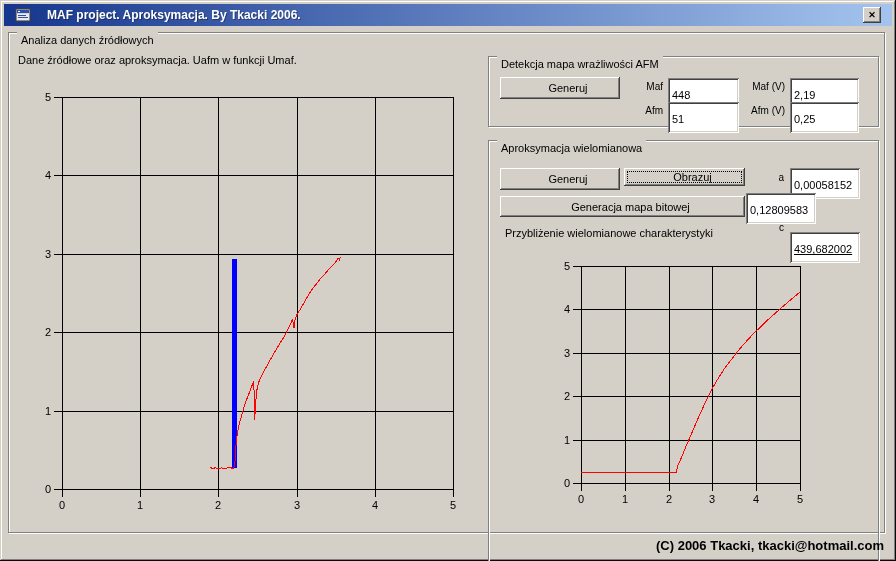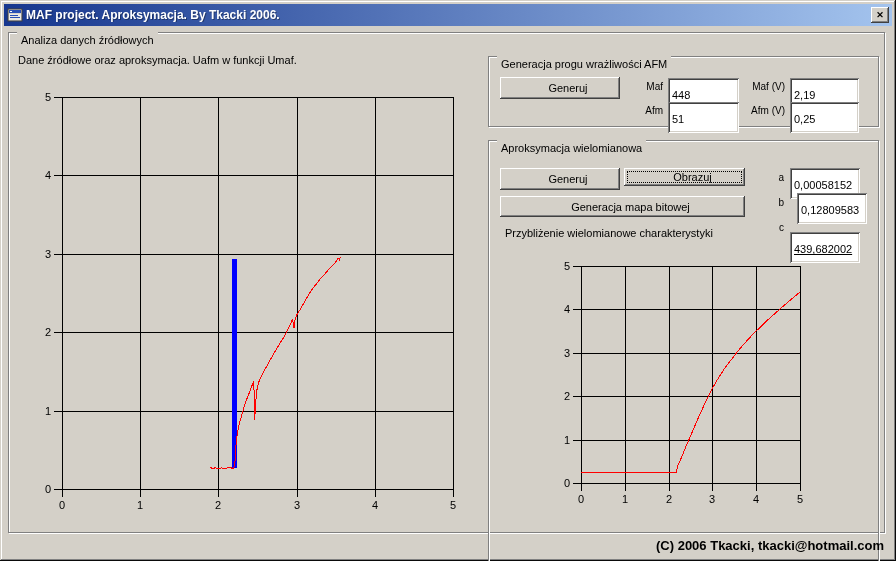--- a/index.html
+++ b/index.html
@@ -11,21 +11,21 @@
   }
   .window {
     position:relative; width:896px; height:561px;
     background:#d4d0c8;
     box-shadow: inset -1px -1px 0 #0a0a0a, inset 1px 1px 0 #d4d0c8,
                 inset -2px -2px 0 #808080, inset 2px 2px 0 #ffffff;
   }
   .titlebar {
     position:absolute; left:4px; top:4px; width:888px; height:22px;
     background:linear-gradient(to right, #16368e, #a4c4ee);
-    display:flex; align-items:center; padding:0 3px; gap:3px;
+    display:flex; align-items:center; padding:0 11px; gap:16px;
   }
   .titlebar .title {
     color:#ffffff; font-weight:bold; font-size:12px;
     white-space:nowrap; overflow:hidden; text-shadow:1px 1px 0 rgba(0,0,0,0.35);
   }
   .app-icon { width:16px; height:16px; flex:0 0 auto; }
   .close-btn {
     margin-left:auto; width:18px; height:16px;
     background:#d4d0c8; border:none;
     box-shadow: inset -1px -1px 0 #404040, inset 1px 1px 0 #ffffff,
@@ -125,21 +125,21 @@
       <line x1="40" y1="91" x2="48" y2="91" stroke="#000" stroke-width="1" shape-rendering="crispEdges"></line>
       <text x="37" y="95" text-anchor="end">4</text>
       <line x1="48" y1="13" x2="439" y2="13" stroke="#000" stroke-width="1" shape-rendering="crispEdges"></line>
       <line x1="40" y1="13" x2="48" y2="13" stroke="#000" stroke-width="1" shape-rendering="crispEdges"></line>
       <text x="37" y="17" text-anchor="end">5</text>
       <polyline points="220.0,383.8 220.0,175.3" fill="none" stroke="#0000ff" stroke-width="5" shape-rendering="crispEdges"></polyline>
       <polyline points="196.6,383.0 198.1,384.6 201.3,383.8 204.4,384.6 207.5,383.8 210.7,384.6 213.8,383.8 216.9,383.8 219.3,384.6 220.8,381.5 221.6,364.2 223.2,350.1 225.5,339.1 227.9,330.5 230.2,322.7 232.6,315.6 235.7,307.8 238.0,301.5 239.6,298.4 240.4,312.5 240.8,336.0 241.2,325.0 242.7,307.0 244.3,299.2 246.6,293.7 249.8,287.4 252.9,281.9 256.0,276.4 259.1,270.9 262.3,265.4 265.4,260.0 268.5,255.3 271.7,249.8 274.8,243.5 277.1,238.8 278.7,234.9 279.5,241.9 280.3,244.3 281.0,235.7 282.6,231.0 285.7,226.2 288.9,220.8 292.0,215.3 295.1,209.8 298.2,205.1 301.4,201.2 304.5,197.2 307.6,193.3 310.8,190.2 313.9,186.3 317.0,183.1 320.1,180.0 322.5,176.9 324.0,173.7 325.6,176.1 326.4,172.9" fill="none" stroke="#ff0000" stroke-width="1" shape-rendering="crispEdges"></polyline>
     </svg>
 
   <div class="groupbox" style="left:488px; top:56px; width:391px; height:71px;">
-    <span class="gb-label">Generacja progu wrażliwości AFM</span>
+    <span class="gb-label">Detekcja mapa wrażliwości AFM</span>
   </div>
   <button class="btn" style="left:500px; top:77px; width:120px; height:22px;">Generuj</button>
 
   <div class="fld-label" style="left:618px; top:81px; width:45px;">Maf</div>
   <input class="edit" style="left: 668px; top: 78px; width: 71px;" value="448">
   <div class="fld-label" style="left:725px; top:81px; width:60px;">Maf (V)</div>
   <input class="edit" style="left: 790px; top: 78px; width: 69px;" value="2,19">
 
   <div class="fld-label" style="left:618px; top:105px; width:45px;">Afm</div>
   <input class="edit" style="left: 668px; top: 102px; width: 71px;" value="51">
@@ -149,21 +149,21 @@
   <div class="groupbox" style="left:488px; top:140px; width:391px; height:423px;">
     <span class="gb-label">Aproksymacja wielomianowa</span>
   </div>
   <button class="btn" style="left:500px; top:168px; width:120px; height:22px;">Generuj</button>
   <button class="btn focused" style="left:624px; top:168px; width:121px; height:18px;">Obrazuj</button>
   <button class="btn" style="left:500px; top:196px; width:245px; height:21px;">Generacja mapa bitowej</button>
 
   <div class="fld-label" style="left:764px; top:172px; width:20px;">a</div>
   <input class="edit" style="left: 790px; top: 168px; width: 70px;" value="0,00058152">
   <div class="fld-label" style="left:764px; top:197px; width:20px;">b</div>
-  <input class="edit" style="left: 797px; top: 193px; width: 70px;" value="0,12809583">
+  <input class="edit" style="left: 746px; top: 193px; width: 70px;" value="0,12809583">
   <div class="fld-label" style="left:764px; top:222px; width:20px;">c</div>
   <input class="edit" style="left: 790px; top: 232px; width: 70px; text-decoration: underline;" value="439,682002">
 
   <div class="static" style="left:505px; top:227px;">Przybliżenie wielomianowe charakterystyki</div>
 
   <svg class="chart" style="left:545px; top:252px;" width="300" height="264">
       <line x1="36" y1="14" x2="36" y2="231" stroke="#000" stroke-width="1" shape-rendering="crispEdges"></line>
       <line x1="36" y1="231" x2="36" y2="239" stroke="#000" stroke-width="1" shape-rendering="crispEdges"></line>
       <text x="36" y="251" text-anchor="middle">0</text>
       <line x1="80" y1="14" x2="80" y2="231" stroke="#000" stroke-width="1" shape-rendering="crispEdges"></line>

